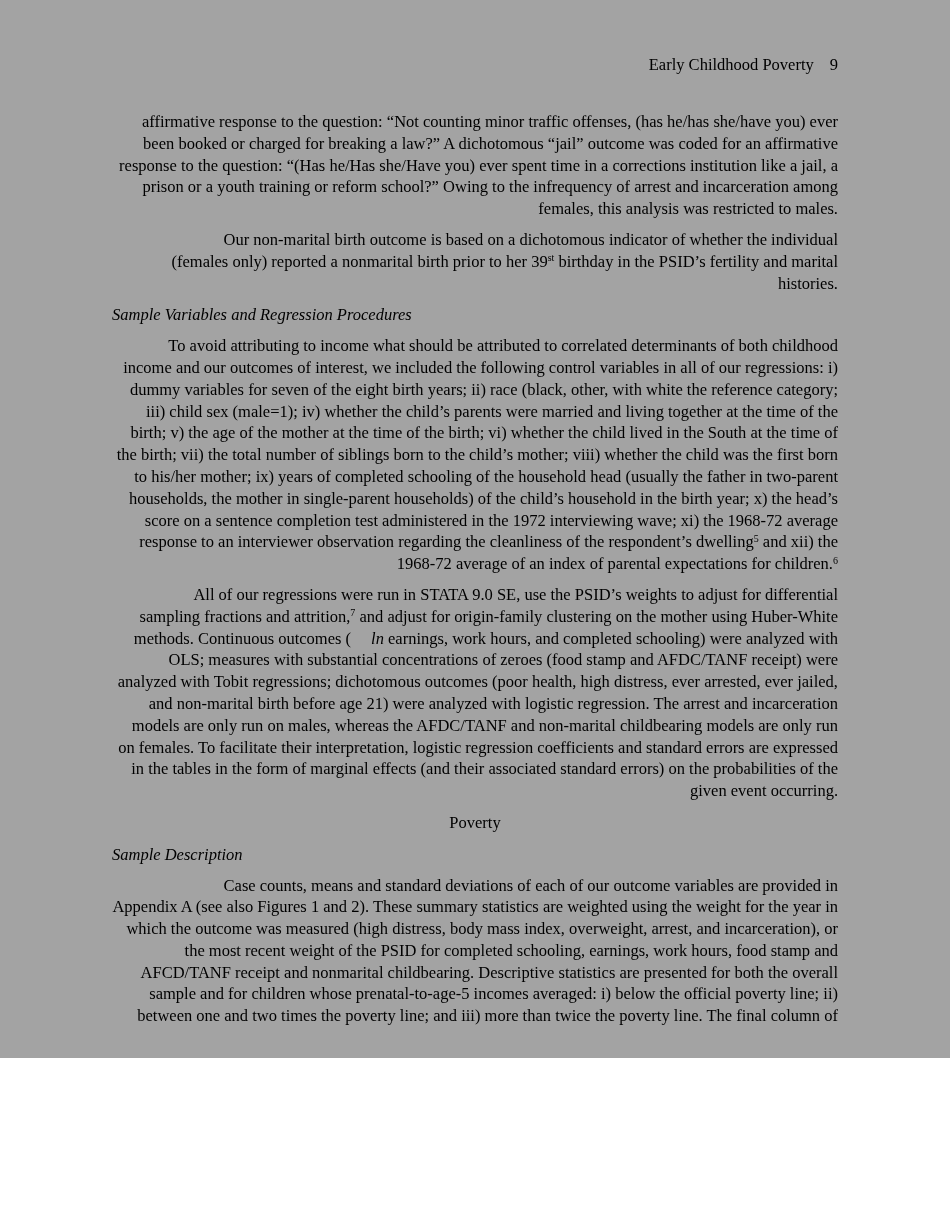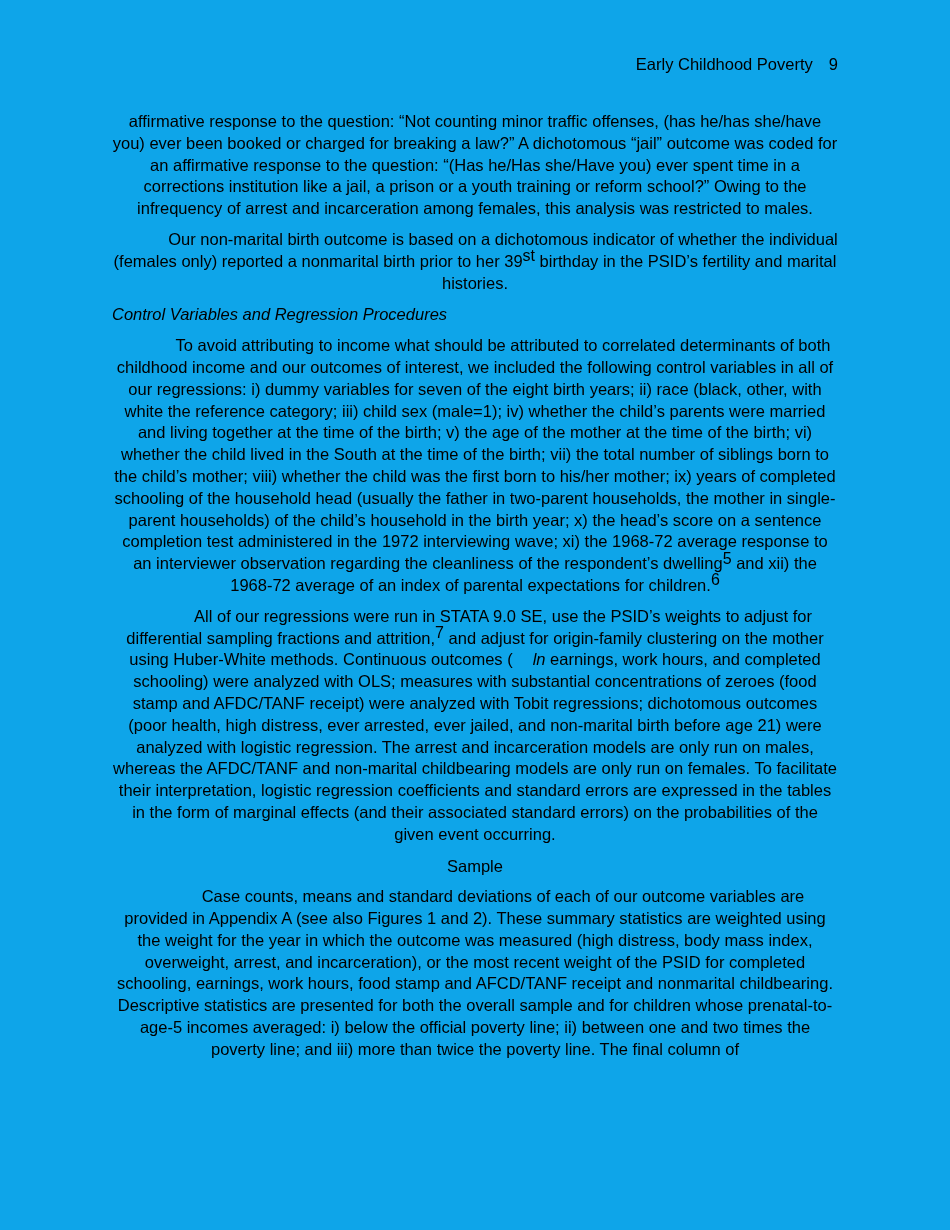--- a/index.html
+++ b/index.html
@@ -2,61 +2,61 @@
 <html><head>
 <meta charset="utf-8">
 <style>
   html, body {
     margin: 0;
     padding: 0;
     background: #ffffff;
   }
   .page {
     width: 950px;
-    height: 1230px;
+    height: 1058px;
     box-sizing: border-box;
-    background: #0ea5e9;
+    background: #a3a3a3;
     padding: 54px 112px 40px 112px;
-    font-family: Liberation Sans, sans-serif;
+    font-family: Liberation Serif, serif;
     font-size: 16.5px;
     color: #000000;
     overflow: hidden;
   }
   .running-header {
     text-align: right;
     line-height: 21px;
     margin-bottom: 36px;
   }
   .page-number {
     margin-left: 16px;
   }
   .content p {
     margin: 0 0 9px 0;
     line-height: 21.8px;
-    text-align: center;
+    text-align: right;
   }
   .content p.indent {
     text-indent: 56px;
   }
   .subheading {
     font-style: italic;
     font-weight: normal;
     font-size: 16.5px;
     line-height: 21.8px;
     margin: 10px 0 9px 0;
   }
   .center-heading {
     text-align: center;
     font-weight: normal;
     font-size: 16.5px;
     line-height: 21.8px;
     margin: 10px 0 9px 0;
   }
   sup {
-    font-size: 16px;
+    font-size: 10px;
     line-height: 0;
     position: relative;
     top: -5.5px;
     vertical-align: baseline;
   }
   .it {
     font-style: italic;
     margin-left: 20px;
   }
 </style>
@@ -68,25 +68,26 @@
   <div class="running-header">
     <span>Early Childhood Poverty</span><span class="page-number">9</span>
   </div>
 
   <div class="content">
 
     <p><span>affirmative response to the question: “Not counting minor traffic offenses, (has he/has she/have you) ever been booked or charged for breaking a law?” A dichotomous “jail” outcome was coded for an affirmative response to the question: “(Has he/Has she/Have you) ever spent time in a corrections institution like a jail, a prison or a youth training or reform school?” Owing to the infrequency of arrest and incarceration among females, this analysis was restricted to males.</span></p>
 
     <p class="indent"><span>Our non-marital birth outcome is based on a dichotomous indicator of whether the individual (females only) reported a nonmarital birth prior to her 39</span><sup>st</sup><span> birthday in the PSID’s fertility and marital histories.</span></p>
 
-    <h3 class="subheading">Control Variables and Regression Procedures</h3>
+    <h3 class="subheading">Sample Variables and Regression Procedures</h3>
 
     <p class="indent"><span>To avoid attributing to income what should be attributed to correlated determinants of both childhood income and our outcomes of interest, we included the following control variables in all of our regressions: i) dummy variables for seven of the eight birth years; ii) race (black, other, with white the reference category; iii) child sex (male=1); iv) whether the child’s parents were married and living together at the time of the birth; v) the age of the mother at the time of the birth; vi) whether the child lived in the South at the time of the birth; vii) the total number of siblings born to the child’s mother; viii) whether the child was the first born to his/her mother; ix) years of completed schooling of the household head (usually the father in two-parent households, the mother in single-parent households) of the child’s household in the birth year; x) the head’s score on a sentence completion test administered in the 1972 interviewing wave; xi) the 1968-72 average response to an interviewer observation regarding the cleanliness of the respondent’s dwelling</span><sup>5</sup><span> and xii) the 1968-72 average of an index of parental expectations for children.</span><sup>6</sup></p>
 
     <p class="indent"><span>All of our regressions were run in STATA 9.0 SE, use the PSID’s weights to adjust for differential sampling fractions and attrition,</span><sup>7</sup><span> and adjust for origin-family clustering on the mother using Huber-White methods. Continuous outcomes (</span><span class="it">ln</span><span> earnings, work hours, and completed schooling) were analyzed with OLS; measures with substantial concentrations of zeroes (food stamp and AFDC/TANF receipt) were analyzed with Tobit regressions; dichotomous outcomes (poor health, high distress, ever arrested, ever jailed, and non-marital birth before age 21) were analyzed with logistic regression.  The arrest and incarceration models are only run on males, whereas the AFDC/TANF and non-marital childbearing models are only run on females.  To facilitate their interpretation, logistic regression coefficients and standard errors are expressed in the tables in the form of marginal effects (and their associated standard errors) on the probabilities of the given event occurring.</span></p>
 
-    <h2 class="center-heading">Sample</h2>
+    <h2 class="center-heading">Poverty</h2>
 
+    <h3 class="subheading">Sample Description</h3>
 
     <p class="indent"><span>Case counts, means and standard deviations of each of our outcome variables are provided in Appendix A (see also Figures 1 and 2).  These summary statistics are weighted using the weight for the year in which the outcome was measured (high distress, body mass index, overweight, arrest, and incarceration), or the most recent weight of the PSID for completed schooling, earnings, work hours, food stamp and AFCD/TANF receipt and nonmarital childbearing.  Descriptive statistics are presented for both the overall sample and for children whose prenatal-to-age-5 incomes averaged: i) below the official poverty line; ii) between one and two times the poverty line; and iii) more than twice the poverty line. The final column of</span></p>
 
   </div>
 </div>
 
 </body></html>

